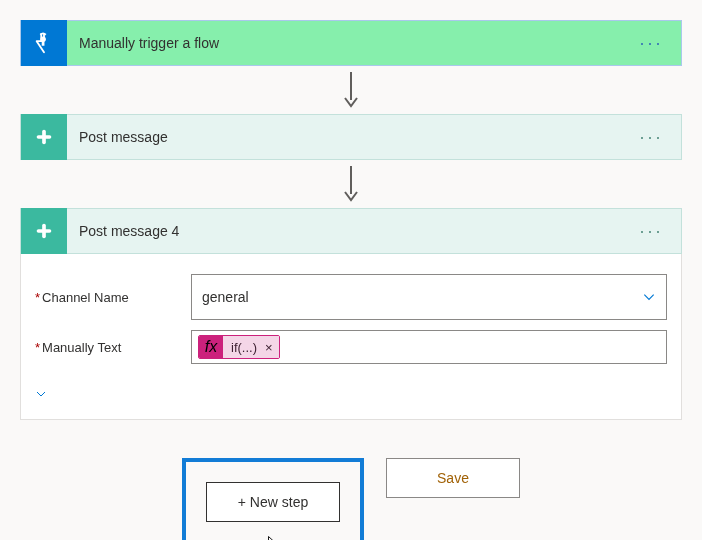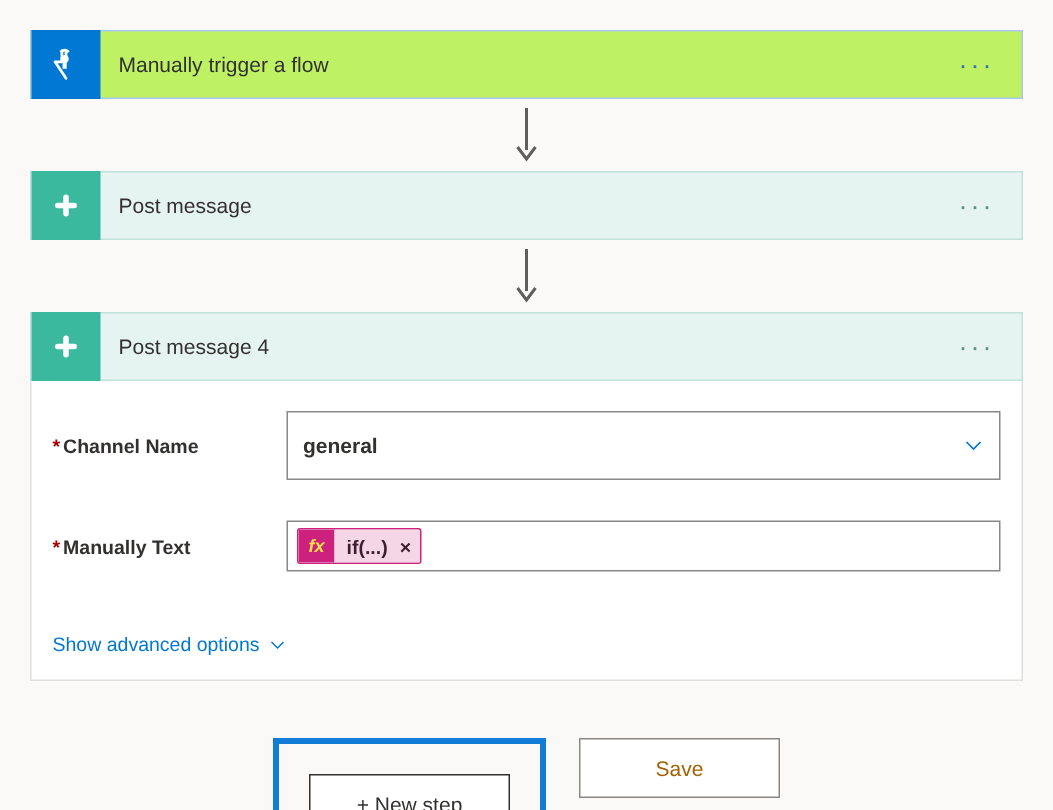--- a/index.html
+++ b/index.html
@@ -16,21 +16,21 @@
       padding: 10px;
     }
     .card {
       border: 1px solid #d1d1d1;
       display: flex;
       align-items: center;
       height: 46px;
       padding-right: 12px;
     }
     .card-blue {
-      background: #bef264;
+      background: #86efac;
       border-color: #a9c8ec;
     }
     .card-teal {
       background: #e6f4f1;
       border-color: #c3e1db;
       border-bottom: 1px solid #c3e1db;
     }
     .icon-box {
       width: 46px;
       height: 46px;
@@ -65,22 +65,21 @@
     }
     .form-body {
       border: 1px solid #e1dfdd;
       border-top: none;
       background: #ffffff;
       padding: 20px 14px 16px 14px;
     }
     .field-row {
       display: flex;
       align-items: center;
-      margin-bottom: 27px;
-      font-weight: bold;
+      margin-bottom: 10px;
     }
     .field-label {
       width: 156px;
       font-size: 13px;
       color: #323130;
       flex-shrink: 0;
     }
     .req { color: #a80000; margin-right: 2px;}
     .select-box {
       flex: 1;
@@ -107,27 +106,27 @@
     .token {
       display: inline-flex;
       align-items: stretch;
       border: 1px solid #cc217c;
       border-radius: 2px;
       height: 24px;
       overflow: hidden;
     }
     .token-fx {
       background: #cc217c;
-      color: #fde047;
+      color: #000000;
       width: 24px;
       display: flex;
       align-items: center;
       justify-content: center;
       font-style: italic;
-      font-size: 12px;
+      font-size: 16px;
     }
     .token-label {
       background: #f4d6e7;
       color: #3b1e2f;
       padding: 11px 8px;
       display: flex;
       align-items: center;
       font-size: 13px;
     }
     .token-x {
@@ -258,21 +257,20 @@
         <div class="input-box">
           <span class="token">
             <span class="token-fx">fx</span>
             <span class="token-label">if(...)</span>
             <span class="token-x">×</span>
           </span>
         </div>
       </div>
 
       <div class="adv-link">
-        <span>Show advanced options</span>
         <svg width="12" height="12" viewBox="0 0 24 24" fill="none" stroke="currentColor" stroke-width="2">
           <path d="M4 8 L12 16 L20 8"></path>
         </svg>
       </div>
 
     </div>
   </div>
 
   <div class="button-row">
     <div class="btn-focus-wrap">

